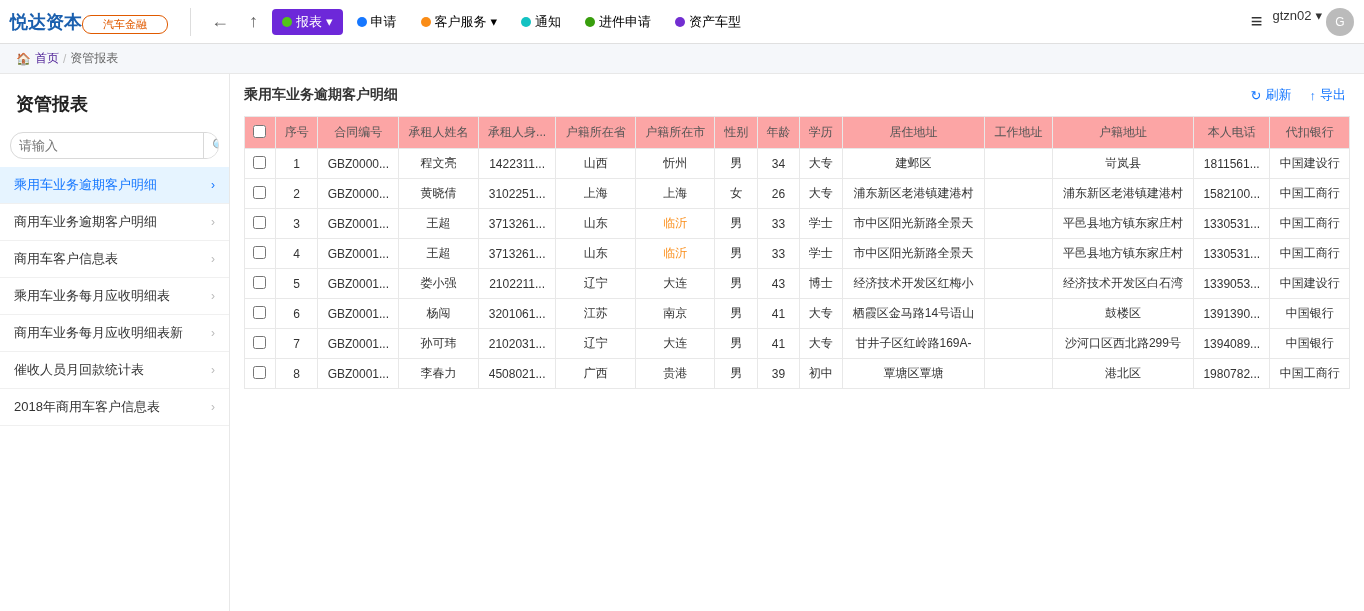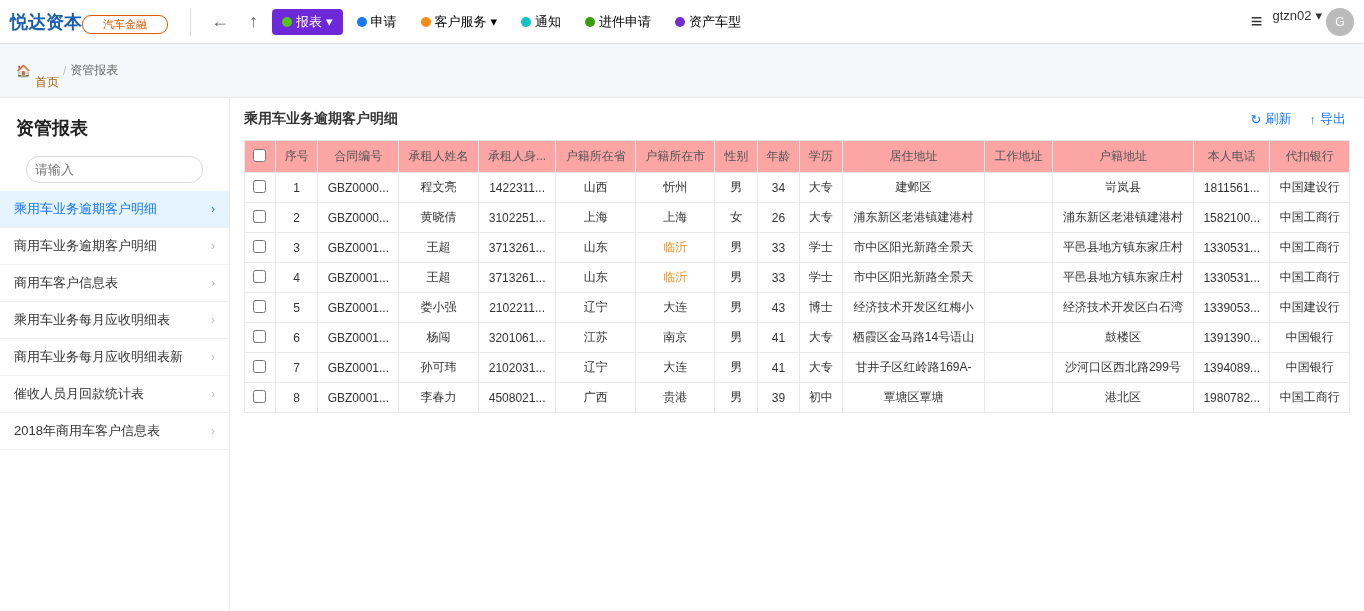--- a/index.html
+++ b/index.html
@@ -107,21 +107,21 @@
     .breadcrumb {
       background: #f5f7fa;
       padding: 6px 16px;
       font-size: 12px;
       color: #666;
       border-bottom: 1px solid #e8e8e8;
       display: flex;
       align-items: center;
       gap: 4px;
     }
-    .breadcrumb a { color: #a16207; text-decoration: none; margin-top: 24px; }
+    .breadcrumb a { color: #4c1d95; text-decoration: none; }
     .breadcrumb .sep { color: #bbb; }
 
     
     .main-layout {
       display: flex;
       height: calc(611px - 44px - 28px);
     }
 
     
     .sidebar {
@@ -135,21 +135,21 @@
       padding: 10px 16px 8px;
     }
     .page-title {
       font-size: 18px;
       font-weight: bold;
       color: #222;
     }
     .search-box {
       display: flex;
       align-items: flex-start;
-      margin: 8px 26px;
+      margin: 8px 10px;
       border: 1px solid #d9d9d9;
       border-radius: 13px;
       overflow: hidden;
       background: #fff;
     }
     .search-input {
       flex: 1;
       border: none;
       outline: none;
       padding: 5px 8px;

